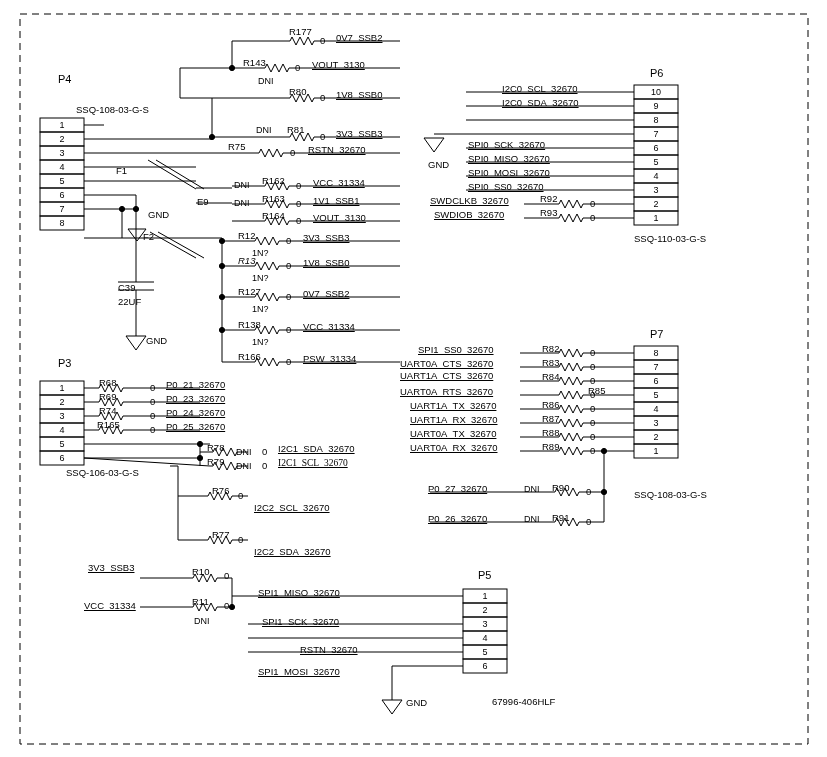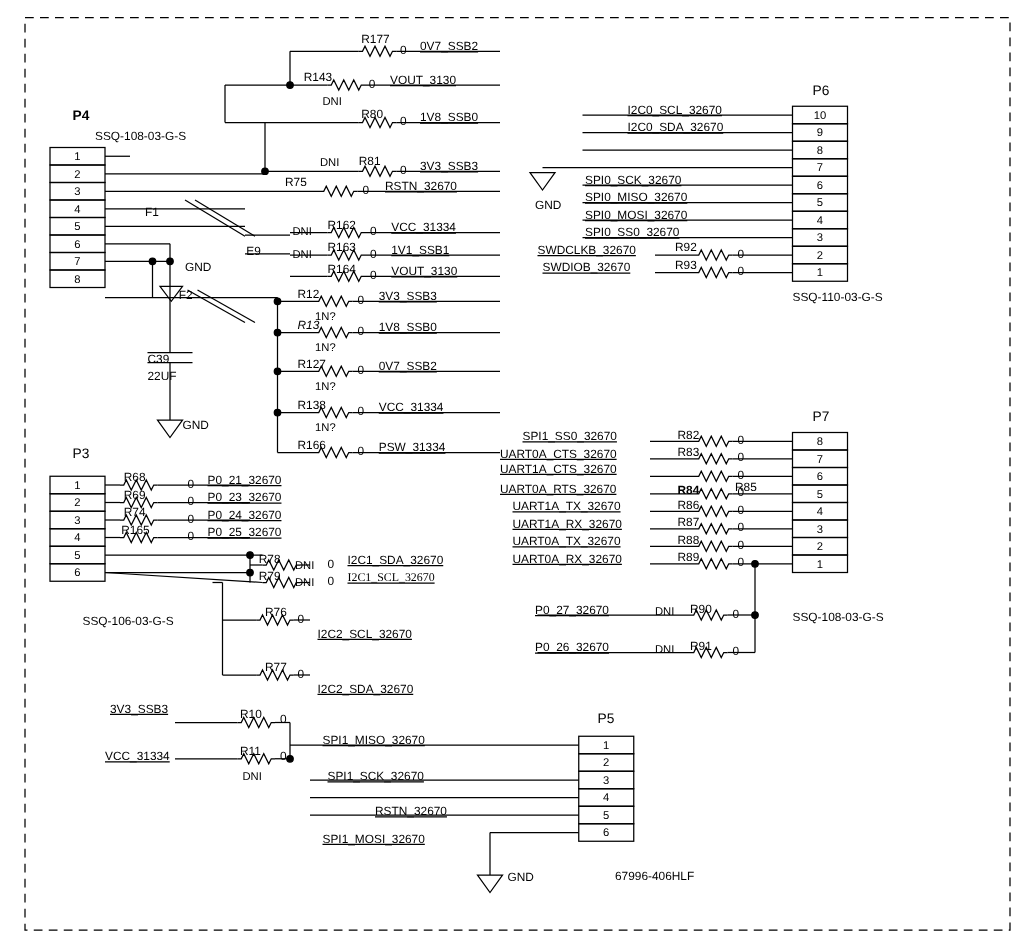--- a/index.html
+++ b/index.html
@@ -262,33 +262,33 @@
   <line x1="248" y1="624" x2="463" y2="624"></line>
   <line x1="248" y1="638" x2="463" y2="638"></line>
   <line x1="248" y1="652" x2="463" y2="652"></line>
   <line x1="463" y1="666" x2="392" y2="666"></line>
   <line x1="392" y1="666" x2="392" y2="700"></line>
   <polygon points="382,700 402,700 392,714" fill="none"></polygon>
   <line x1="463" y1="596" x2="463" y2="596"></line>
   </g>
 </svg>
 
-<div class="lbl big" style="left:58px;top:88px;font-weight:bold;">P4</div>
+<div class="lbl big" style="left:58px;top:74px;">P4</div>
 <div class="lbl" style="left:76px;top:105px;">SSQ-108-03-G-S</div>
 <div class="pinnum" style="left:40px;top:121px;width:44px;">1</div>
 <div class="pinnum" style="left:40px;top:135px;width:44px;">2</div>
 <div class="pinnum" style="left:40px;top:149px;width:44px;">3</div>
 <div class="pinnum" style="left:40px;top:163px;width:44px;">4</div>
 <div class="pinnum" style="left:40px;top:177px;width:44px;">5</div>
 <div class="pinnum" style="left:40px;top:191px;width:44px;">6</div>
 <div class="pinnum" style="left:40px;top:205px;width:44px;">7</div>
 <div class="pinnum" style="left:40px;top:219px;width:44px;">8</div>
 
 <div class="lbl big" style="left:58px;top:358px;">P3</div>
-<div class="lbl" style="left:66px;top:493px;">SSQ-106-03-G-S</div>
+<div class="lbl" style="left:66px;top:468px;">SSQ-106-03-G-S</div>
 <div class="pinnum" style="left:40px;top:384px;width:44px;">1</div>
 <div class="pinnum" style="left:40px;top:398px;width:44px;">2</div>
 <div class="pinnum" style="left:40px;top:412px;width:44px;">3</div>
 <div class="pinnum" style="left:40px;top:426px;width:44px;">4</div>
 <div class="pinnum" style="left:40px;top:440px;width:44px;">5</div>
 <div class="pinnum" style="left:40px;top:454px;width:44px;">6</div>
 
 <div class="lbl big" style="left:650px;top:68px;">P6</div>
 <div class="lbl" style="left:634px;top:234px;">SSQ-110-03-G-S</div>
 <div class="pinnum" style="left:634px;top:88px;width:44px;">10</div>
@@ -433,21 +433,21 @@
 <div class="lbl" style="left:540px;top:208px;">R93</div>
 <div class="lbl" style="left:590px;top:213px;">0</div>
 
 <div class="lbl ul" style="left:418px;top:345px;">SPI1_SS0_32670</div>
 <div class="lbl" style="left:542px;top:344px;">R82</div>
 <div class="lbl" style="left:590px;top:348px;">0</div>
 <div class="lbl ul" style="left:400px;top:359px;">UART0A_CTS_32670</div>
 <div class="lbl" style="left:542px;top:358px;">R83</div>
 <div class="lbl" style="left:590px;top:362px;">0</div>
 <div class="lbl ul" style="left:400px;top:371px;">UART1A_CTS_32670</div>
-<div class="lbl" style="left:542px;top:388px;font-weight:bold;">R84</div>
+<div class="lbl" style="left:542px;top:372px;">R84</div>
 <div class="lbl" style="left:590px;top:376px;">0</div>
 <div class="lbl ul" style="left:400px;top:387px;">UART0A_RTS_32670</div>
 <div class="lbl" style="left:542px;top:386px;margin-left:46px;">R85</div>
 <div class="lbl" style="left:590px;top:390px;">0</div>
 <div class="lbl ul" style="left:410px;top:401px;">UART1A_TX_32670</div>
 <div class="lbl" style="left:542px;top:400px;">R86</div>
 <div class="lbl" style="left:590px;top:404px;">0</div>
 <div class="lbl ul" style="left:410px;top:415px;">UART1A_RX_32670</div>
 <div class="lbl" style="left:542px;top:414px;">R87</div>
 <div class="lbl" style="left:590px;top:418px;">0</div>

